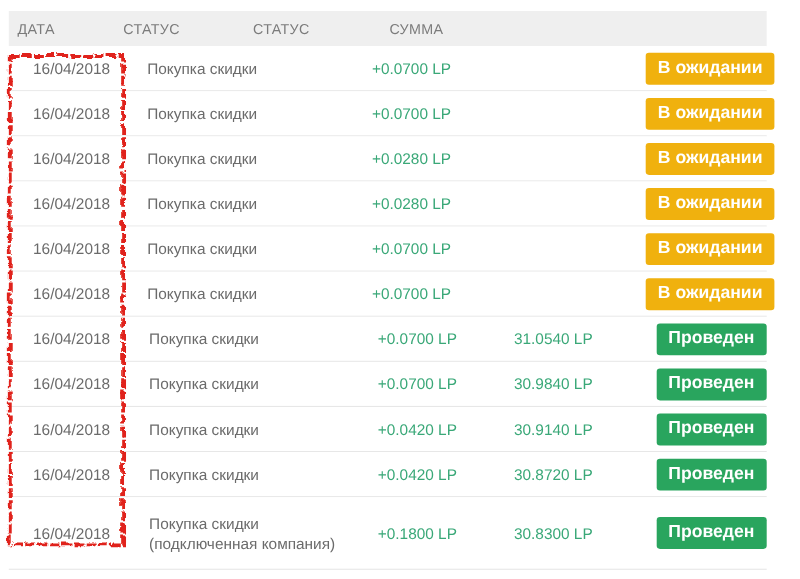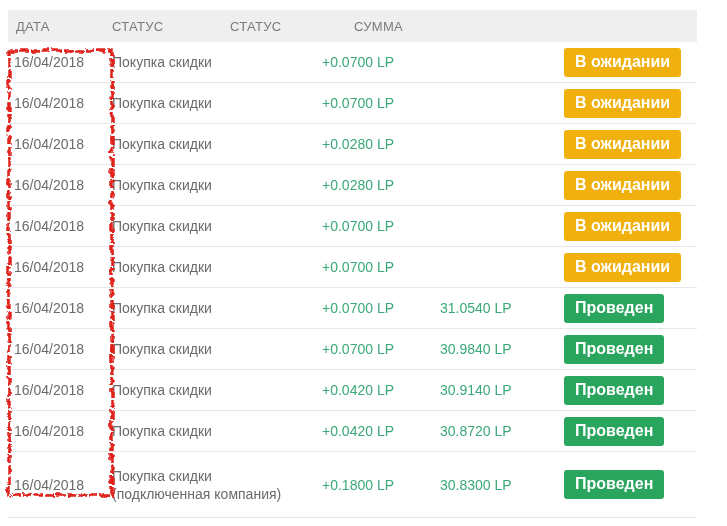--- a/index.html
+++ b/index.html
@@ -27,21 +27,21 @@
     letter-spacing: 0.3px;
   }
   .tr {
     display: flex;
     align-items: center;
     height: 41px;
     border-bottom: 1px solid var(--separator);
     background: #ffffff;
   }
   .tr.tall { height: 66px; }
-  .td { font-size: 14px; color: var(--body-text); }
+  .td { font-size: 14px; color: var(--body-text); margin-left: 16px; }
   .col-date    { width: 104px; padding-left: 6px; }
   .col-purpose { width: 210px; }
   .col-amount  { width: 118px; }
   .col-balance { width: 124px; }
   .col-status  { width: 110px; }
   .thead .col-date { padding-left: 8px; }
   .amount-text, .balance-text { color: var(--positive-green); }
   .purpose-line { line-height: 18px; }
   .badge {
     display: inline-block;

